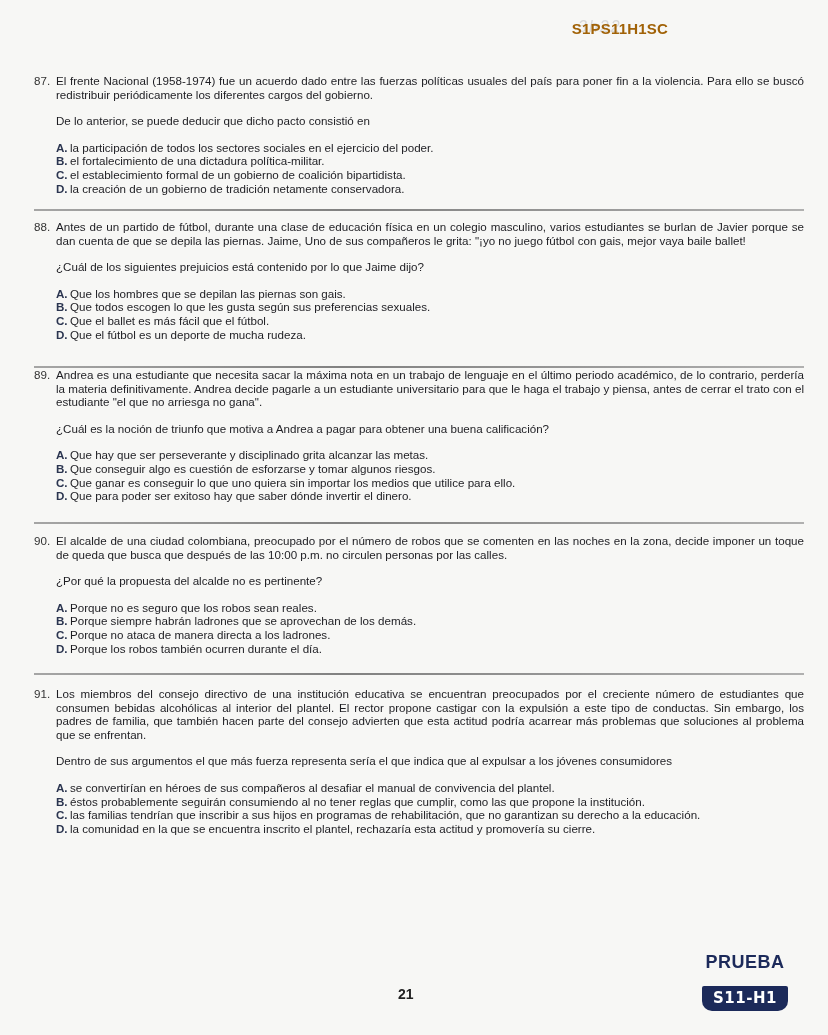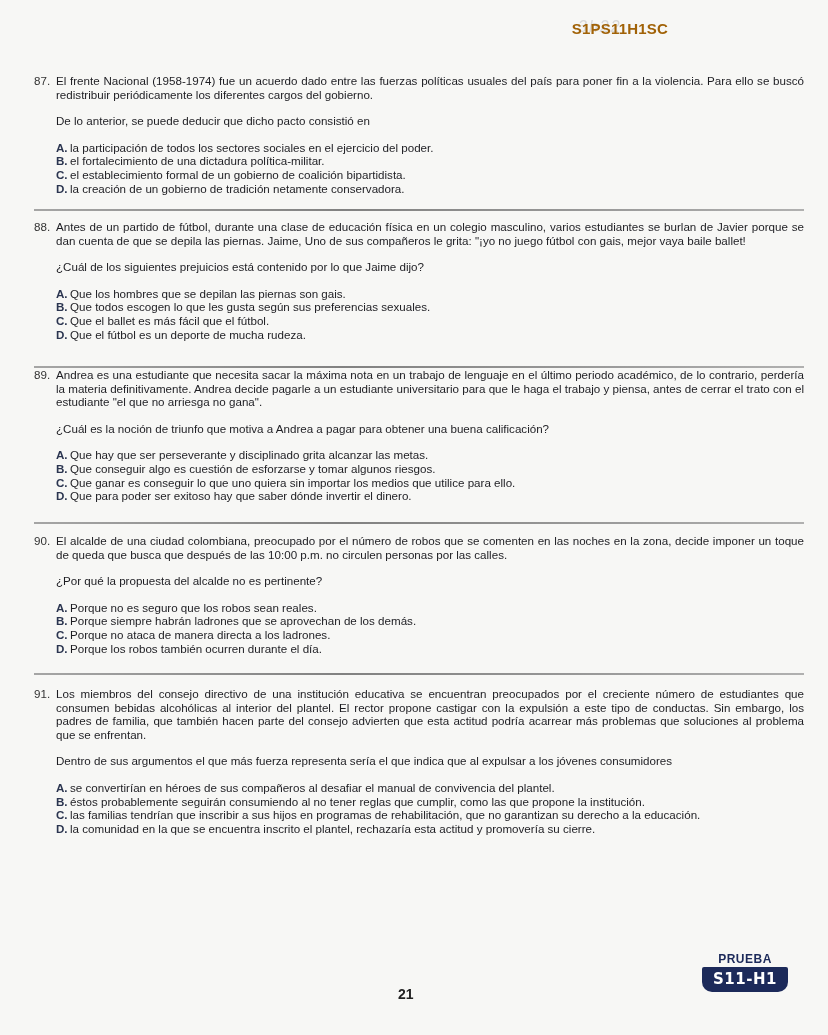--- a/index.html
+++ b/index.html
@@ -35,24 +35,24 @@
       opacity: 0.75;
     }
     .page-number {
       position: absolute; left: 398px; top: 986px;
       font-weight: bold; font-size: 14px; color: #222;
     }
     .badge {
       position: absolute; left: 702px; top: 952px; width: 86px; text-align: center;
     }
     .badge-top {
-      font-weight: bold; font-size: 12px; color: #1c2a5a; letter-spacing: 0.5px;
+      font-weight: bold; font-size: 18px; color: #1c2a5a; letter-spacing: 0.5px;
     }
     .badge-box {
-      margin-top: 1px;
+      margin-top: 13px;
       background: #1c2a5a; color: #ffffff; font-weight: bold;
       font-family: "DejaVu Sans", sans-serif;
       font-size: 15px; padding: 3px 0 4px 0;
       border-radius: 2px 2px 10px 10px;
       letter-spacing: 0.5px;
     }
   </style>
 </head>
 <body>
 

